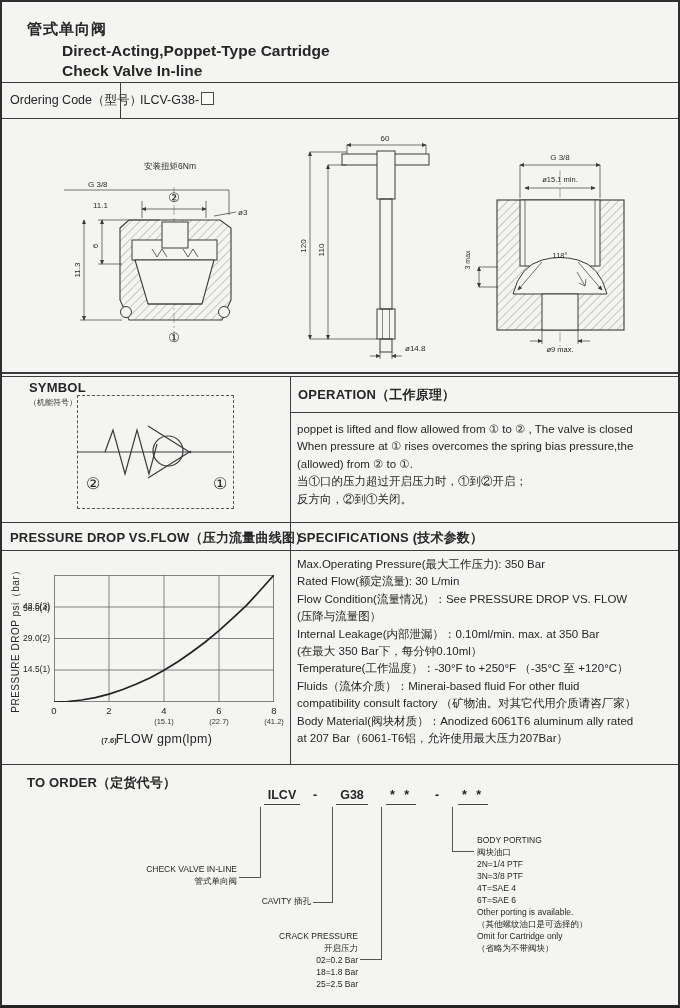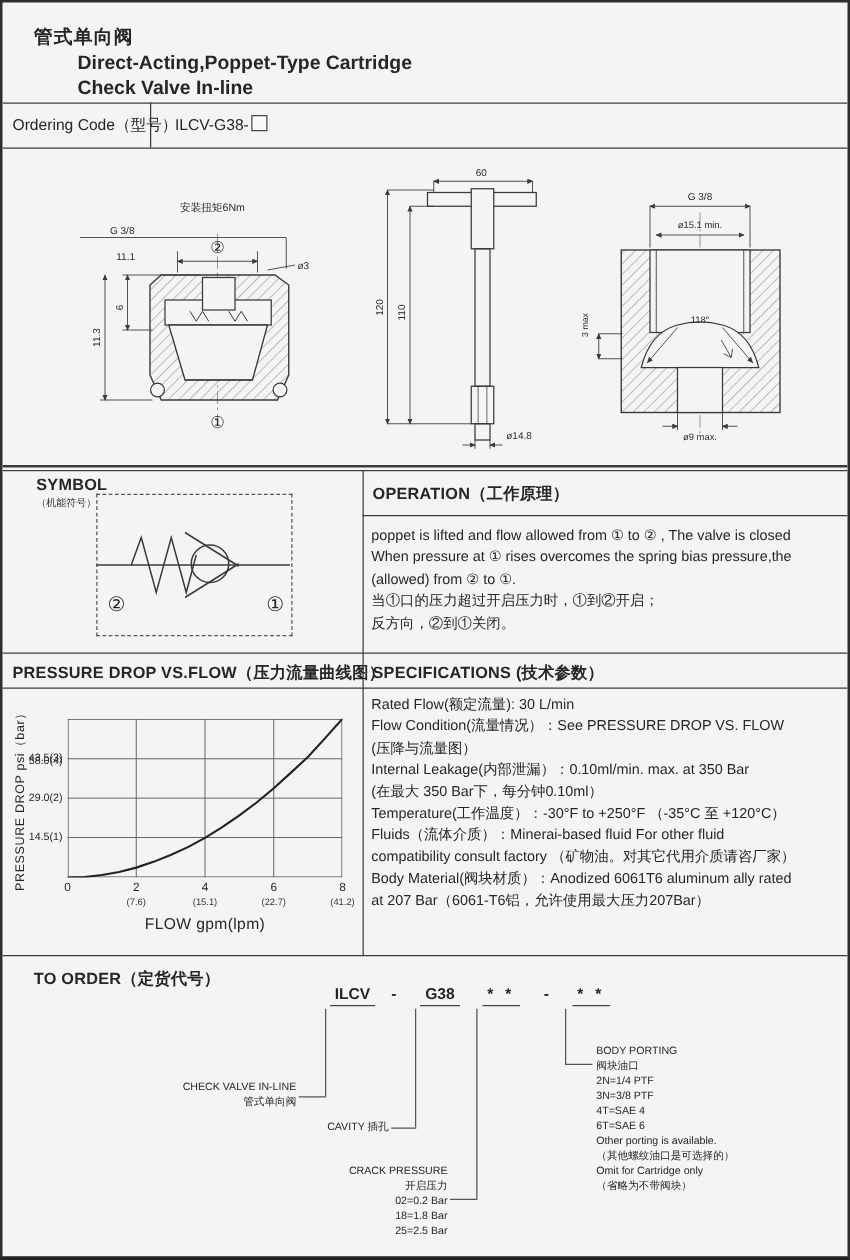--- a/index.html
+++ b/index.html
@@ -227,27 +227,28 @@
   <div class="ytick" style="left:14px;top:568px;margin-top:33px;">58.0(4)</div>
   <div class="ytick" style="left:14px;top:599px;">43.5(3)</div>
   <div class="ytick" style="left:14px;top:631px;">29.0(2)</div>
   <div class="ytick" style="left:14px;top:662px;">14.5(1)</div>
 
   <div class="xtick" style="left:37px;top:703px;">0</div>
   <div class="xtick" style="left:92px;top:703px;">2</div>
   <div class="xtick" style="left:147px;top:703px;">4</div>
   <div class="xtick" style="left:202px;top:703px;">6</div>
   <div class="xtick" style="left:257px;top:703px;">8</div>
-  <div class="xsub" style="left:89px;top:715px;">(7.6)</div>
+  <div class="xsub" style="left:89px;top:734px;font-weight:bold;">(7.6)</div>
   <div class="xsub" style="left:144px;top:715px;">(15.1)</div>
   <div class="xsub" style="left:199px;top:715px;">(22.7)</div>
   <div class="xsub" style="left:254px;top:715px;">(41.2)</div>
   <div class="abs xlab" style="left:62px;top:730px;width:200px;text-align:center;">FLOW gpm(lpm)</div>
 
   <div class="abs body-text" style="left:295px;top:554px;width:380px;">
+    <div>Max.Operating Pressure(最大工作压力): 350 Bar</div>
     <div>Rated Flow(额定流量): 30 L/min</div>
     <div>Flow Condition(流量情况）：See PRESSURE DROP VS. FLOW</div>
     <div>(压降与流量图）</div>
     <div>Internal Leakage(内部泄漏）：0.10ml/min. max. at 350 Bar</div>
     <div>(在最大 350 Bar下，每分钟0.10ml）</div>
     <div>Temperature(工作温度）：-30°F to +250°F （-35°C 至 +120°C）</div>
     <div>Fluids（流体介质）：Minerai-based fluid For other  fluid</div>
     <div>compatibility consult  factory （矿物油。对其它代用介质请咨厂家）</div>
     <div>Body Material(阀块材质）：Anodized 6061T6 aluminum ally rated</div>
     <div>at 207 Bar（6061-T6铝，允许使用最大压力207Bar）</div>

